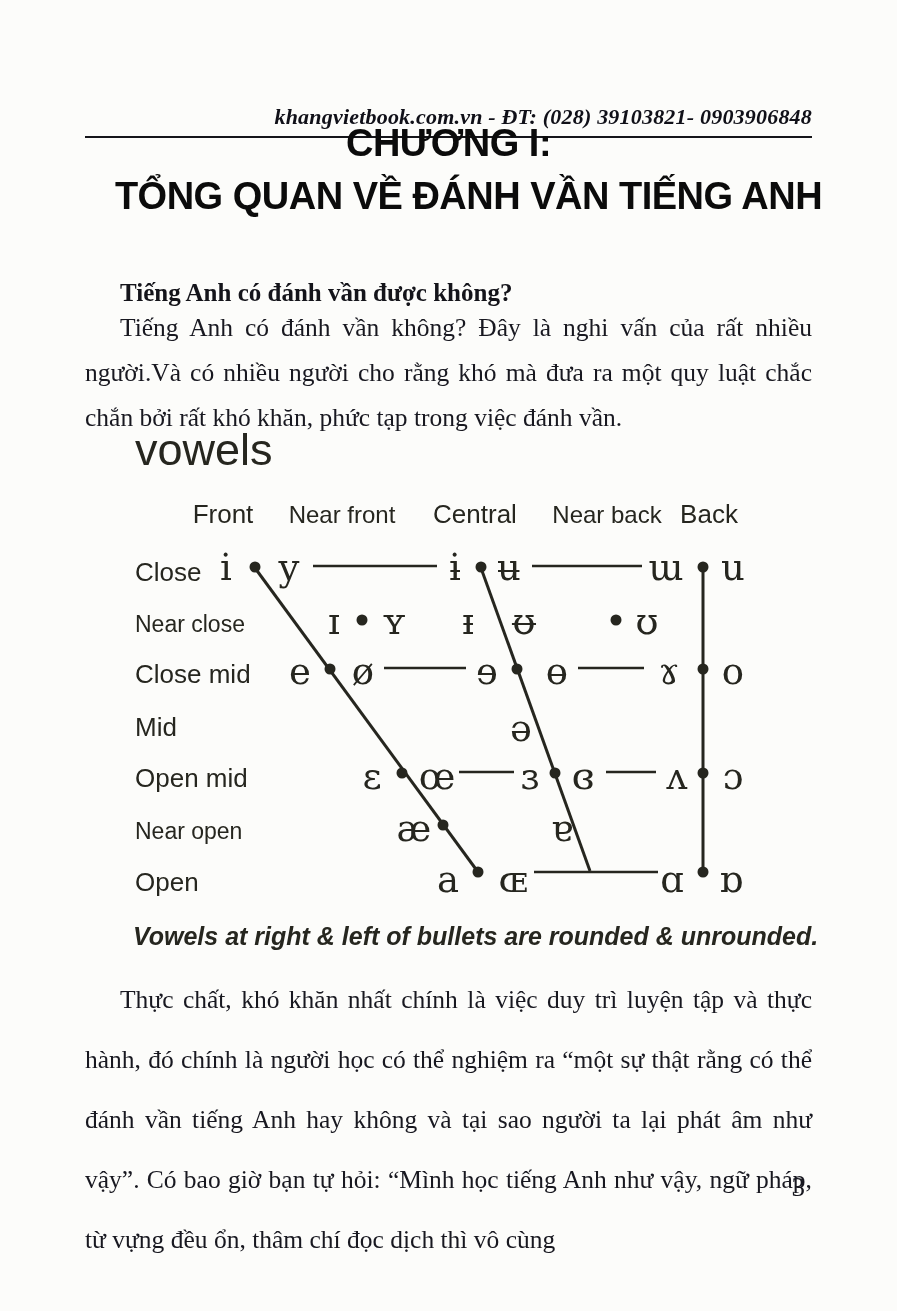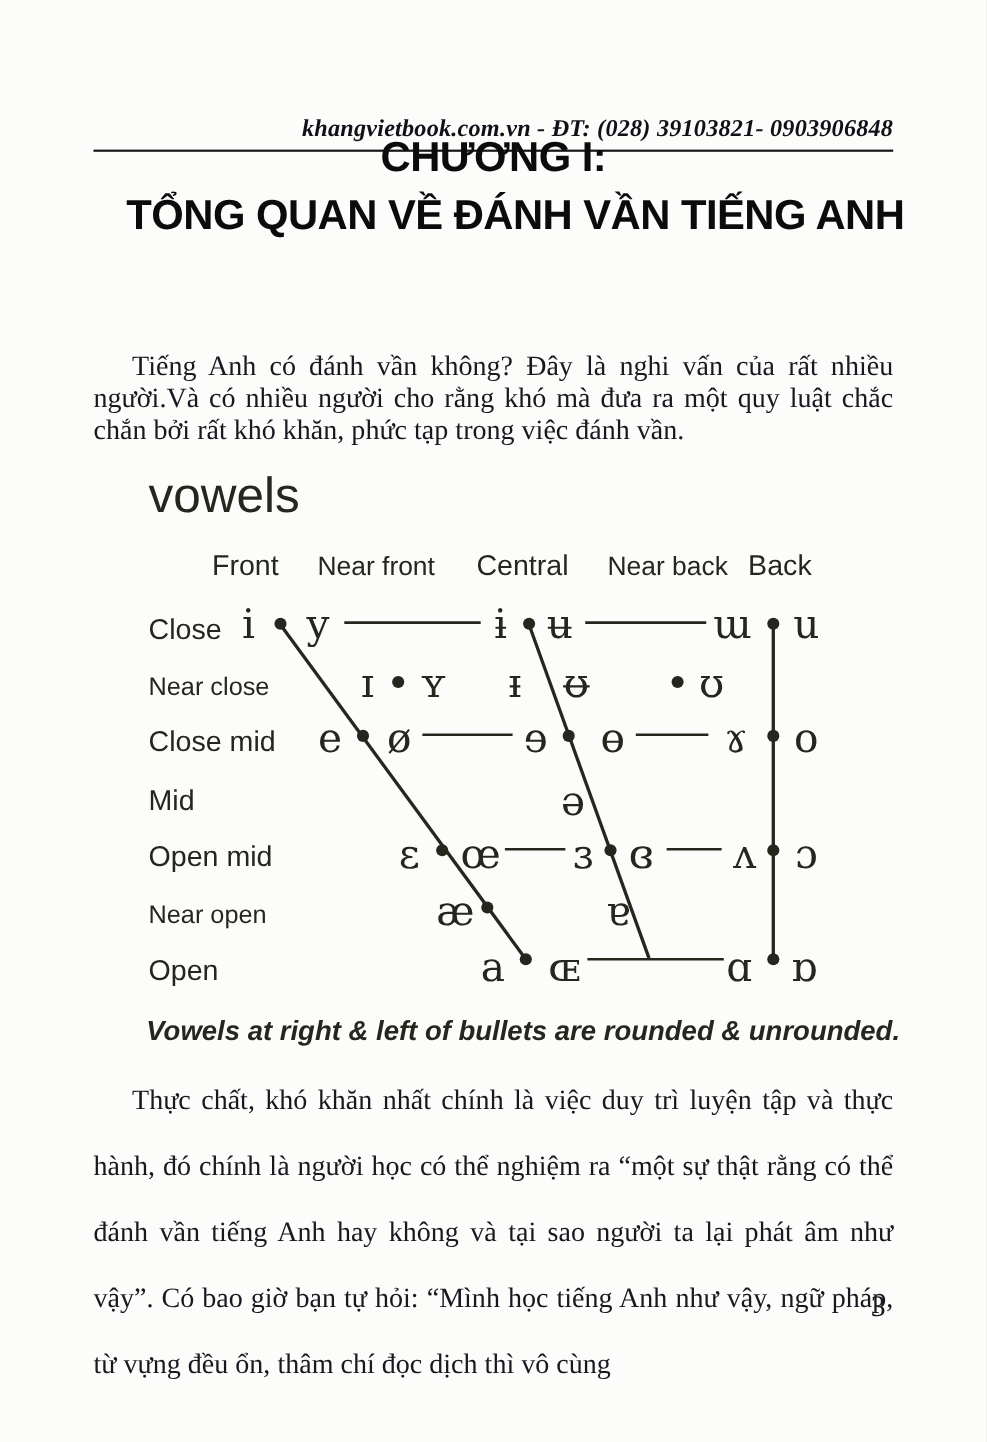--- a/index.html
+++ b/index.html
@@ -39,21 +39,21 @@
     position:absolute;left:120px;top:276px;width:692px;
     font-weight:bold;font-size:25px;line-height:34px;
     color:#14141a;
   }
   
   .para{
     position:absolute;left:85px;width:727px;margin:0;
     font-size:25.5px;text-align:justify;color:#181820;
     text-indent:35px;
   }
-  .p1{top:318px;line-height:29px;}
+  .p1{top:305px;line-height:45px;}
   .p2{top:970px;line-height:60px;}
   
   .chart{position:absolute;left:0;top:0;}
   .chart text{fill:#26261f;}
   .c-title{font-family:"Liberation Sans","DejaVu Sans",sans-serif;font-size:45px;fill:#33332c;}
   .c-head{font-family:"Liberation Sans","DejaVu Sans",sans-serif;font-size:26px;fill:#2e2e28;text-anchor:middle;}
   .c-head.sm{font-size:24px;}
   .c-row{font-family:"Liberation Sans","DejaVu Sans",sans-serif;font-size:26px;fill:#2e2e28;}
   .c-row.sm{font-size:23px;}
   .sym{font-family:"DejaVu Serif","DejaVu Sans",serif;font-size:37px;text-anchor:middle;}
@@ -73,20 +73,21 @@
 
 <div class="page">
 
   <div class="runhead">
     <span>khangvietbook.com.vn - ĐT: (028) 39103821- 0903906848</span>
   </div>
 
   <div class="title-line title-1">CHƯƠNG I:</div>
   <div class="title-line title-2">TỔNG QUAN VỀ ĐÁNH VẦN TIẾNG ANH</div>
 
+  <div class="sec-heading">Tiếng Anh có đánh vần được không?</div>
 
   <p class="para p1">Tiếng Anh có đánh vần không? Đây là nghi vấn của rất nhiều người.Và có nhiều người cho rằng khó mà đưa ra một quy luật chắc chắn bởi rất khó khăn, phức tạp trong việc đánh vần.</p>
 
   <svg class="chart" width="897" height="980" viewBox="0 0 897 980">
 
     <text class="c-title" x="135" y="465">vowels</text>
 
     <text class="c-head" x="223" y="523">Front</text>
     <text class="c-head sm" x="342" y="523">Near front</text>
     <text class="c-head" x="475" y="523">Central</text>

